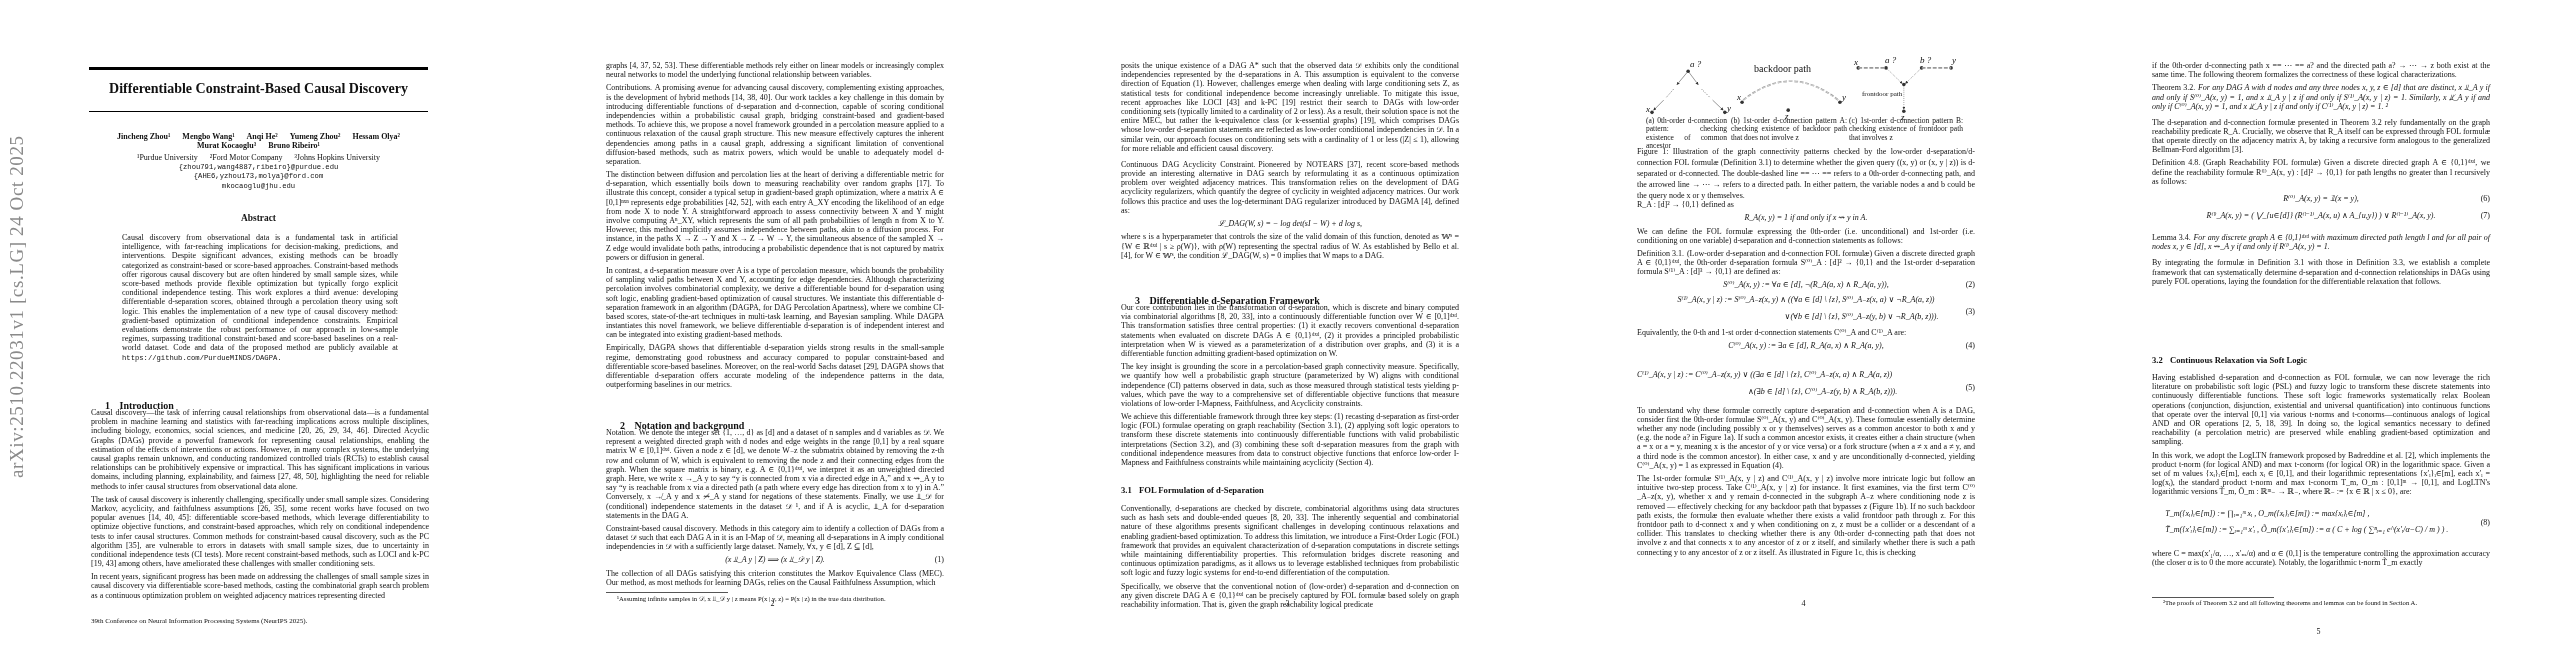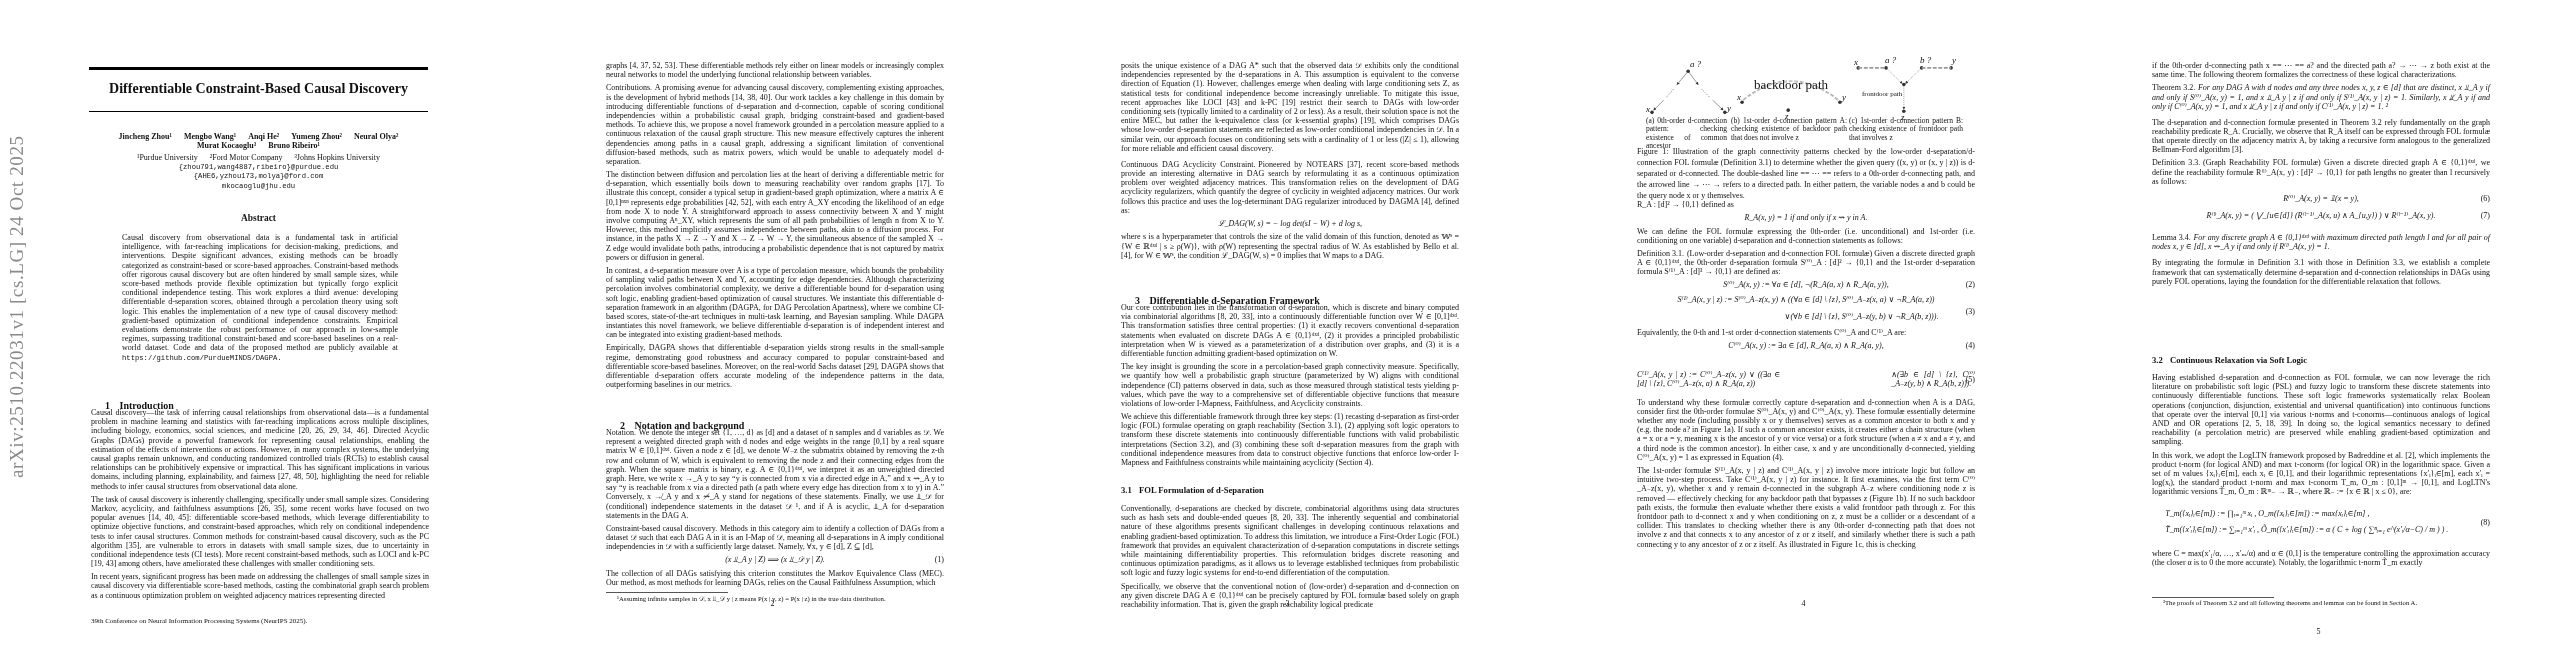--- a/index.html
+++ b/index.html
@@ -44,21 +44,21 @@
   <div class="arxiv">arXiv:2510.22031v1  [cs.LG]  24 Oct 2025</div>
   <div class="title-rule-thick"></div>
   <div class="title">Differentiable Constraint-Based Causal Discovery</div>
   <div class="title-rule-thin"></div>
   <div class="authors">
     <div>
       <span>Jincheng Zhou¹</span>
       <span>Mengbo Wang¹</span>
       <span>Anqi He²</span>
       <span>Yumeng Zhou²</span>
-      <span>Neural Olya²</span>
+      <span>Hessam Olya²</span>
     </div>
     <div>
       <span>Murat Kocaoglu³</span>
       <span>Bruno Ribeiro¹</span>
     </div>
   </div>
   <div class="affil">
     <span>¹Purdue University</span>
     <span>²Ford Motor Company</span>
     <span>³Johns Hopkins University</span>
@@ -176,21 +176,21 @@
         <line x1="512" y1="12" x2="565" y2="12" stroke="#999" stroke-width="3" stroke-dasharray="7,3"></line>
         <line x1="448" y1="12" x2="477" y2="40" stroke="#333" stroke-width="0.9" stroke-dasharray="1.5,2" marker-end="url(#ah)"></line>
         <line x1="512" y1="12" x2="483" y2="40" stroke="#333" stroke-width="0.9" stroke-dasharray="1.5,2" marker-end="url(#ah)"></line>
         <line x1="480" y1="42" x2="480" y2="86" stroke="#333" stroke-width="0.9" stroke-dasharray="1.5,2" marker-end="url(#ah)"></line>
       </g>
     </svg>
     
     <span style="position:absolute;left:53px;top:-2.2px;font-style:italic;font-size:9px">a ?</span>
     <span style="position:absolute;left:9px;top:43px;font-style:italic;font-size:9px">x</span>
     <span style="position:absolute;left:90px;top:42px;font-style:italic;font-size:9px">y</span>
-    <span style="position:absolute;left:117px;top:16px;font-size:13px">backdoor path</span>
+    <span style="position:absolute;left:117px;top:2px;font-size:10px">backdoor path</span>
     <span style="position:absolute;left:100px;top:31px;font-style:italic;font-size:9px">x</span>
     <span style="position:absolute;left:205px;top:31px;font-style:italic;font-size:9px">y</span>
     <span style="position:absolute;left:148px;top:50px;font-style:italic;font-size:9px">z</span>
     <span style="position:absolute;left:217px;top:-4.4px;font-style:italic;font-size:9px">x</span>
     <span style="position:absolute;left:248px;top:-5.6px;font-style:italic;font-size:9px">a ?</span>
     <span style="position:absolute;left:283px;top:-5.6px;font-style:italic;font-size:9px">b ?</span>
     <span style="position:absolute;left:315px;top:-5.6px;font-style:italic;font-size:9px">y</span>
     <span style="position:absolute;left:225px;top:29px;font-size:7px">frontdoor path</span>
     <span style="position:absolute;left:264px;top:51px;font-style:italic;font-size:9px">z</span>
   </div>
@@ -212,37 +212,37 @@
     <div class="eq" style="flex-direction:column;align-items:center;margin-top:5.6px">
       <span>S⁽¹⁾_A(x, y | z) := S⁽⁰⁾_A₋z(x, y) ∧ ((∀a ∈ [d] \ {z}, S⁽⁰⁾_A₋z(x, a) ∨ ¬R_A(a, z))</span>
       <span style="margin-left:111px;margin-top:7.8px">∨(∀b ∈ [d] \ {z}, S⁽⁰⁾_A₋z(y, b) ∨ ¬R_A(b, z))).</span>
       <span class="tag" style="top:12.2px">(3)</span>
     </div>
     <p style="margin-top:6.7px">Equivalently, the 0-th and 1-st order d-connection statements C⁽⁰⁾_A and C⁽¹⁾_A are:</p>
     <div class="eq">
         <span>C⁽⁰⁾_A(x, y) := ∃a ∈ [d], R_A(a, x) ∧ R_A(a, y),</span>
         <span class="tag">(4)</span>
       </div>
-    <div class="eq" style="flex-direction:row;align-items:flex-end;margin-top:12px">
+    <div class="eq" style="flex-direction:column;align-items:flex-start;margin-top:20px">
       <span>C⁽¹⁾_A(x, y | z) := C⁽⁰⁾_A₋z(x, y) ∨ ((∃a ∈ [d] \ {z}, C⁽⁰⁾_A₋z(x, a) ∧ R_A(a, z))</span>
       <span style="margin-left:111px;margin-top:7.8px">∧(∃b ∈ [d] \ {z}, C⁽⁰⁾_A₋z(y, b) ∧ R_A(b, z))).</span>
       <span class="tag" style="top:12.2px">(5)</span>
     </div>
     <p style="margin-top:9px">To understand why these formulæ correctly capture d-separation and d-connection when A is a DAG, consider first the 0th-order formulae S⁽⁰⁾_A(x, y) and C⁽⁰⁾_A(x, y). These formulæ essentially determine whether any node (including possibly x or y themselves) serves as a common ancestor to both x and y (e.g. the node a? in Figure 1a). If such a common ancestor exists, it creates either a chain structure (when a = x or a = y, meaning x is the ancestor of y or vice versa) or a fork structure (when a ≠ x and a ≠ y, and a third node is the common ancestor). In either case, x and y are unconditionally d-connected, yielding C⁽⁰⁾_A(x, y) = 1 as expressed in Equation (4).</p>
     <p>The 1st-order formulæ S⁽¹⁾_A(x, y | z) and C⁽¹⁾_A(x, y | z) involve more intricate logic but follow an intuitive two-step process. Take C⁽¹⁾_A(x, y | z) for instance. It first examines, via the first term C⁽⁰⁾_A₋z(x, y), whether x and y remain d-connected in the subgraph A₋z where conditioning node z is removed — effectively checking for any backdoor path that bypasses z (Figure 1b). If no such backdoor path exists, the formulæ then evaluate whether there exists a valid frontdoor path through z. For this frontdoor path to d-connect x and y when conditioning on z, z must be a collider or a descendant of a collider. This translates to checking whether there is any 0th-order d-connecting path that does not involve z and that connects x to any ancestor of z or z itself, and similarly whether there is such a path connecting y to any ancestor of z or z itself. As illustrated in Figure 1c, this is checking</p>
   </div>
   <div class="pnum">4</div>
 </div>
 
 <div class="page" style="left:2061px">
   <div class="col" style="top:61px">
     <p>if the 0th-order d-connecting path x == ⋯ == a? and the directed path a? → ⋯ → z both exist at the same time. The following theorem formalizes the correctness of these logical characterizations.</p>
     <p><span class="run-in">Theorem 3.2.</span><i>For any DAG A with d nodes and any three nodes x, y, z ∈ [d] that are distinct, x ⫫_A y if and only if S⁽⁰⁾_A(x, y) = 1, and x ⫫_A y | z if and only if S⁽¹⁾_A(x, y | z) = 1. Similarly, x ⫫̸_A y if and only if C⁽⁰⁾_A(x, y) = 1, and x ⫫̸_A y | z if and only if C⁽¹⁾_A(x, y | z) = 1. ²</i></p>
     <p style="margin-top:6.7px">The d-separation and d-connection formulæ presented in Theorem 3.2 rely fundamentally on the graph reachability predicate R_A. Crucially, we observe that R_A itself can be expressed through FOL formulæ that operate directly on the adjacency matrix A, by taking a recursive form analogous to the generalized Bellman-Ford algorithm [3].</p>
-    <p><span class="run-in">Definition 3.3.</span><span>(Graph Reachability FOL formulæ) Given a discrete directed graph A ∈ {0,1}ᵈˣᵈ, we define the reachability formulæ R⁽ˡ⁾_A(x, y) : [d]² → {0,1} for path lengths no greater than l recursively as follows:</span></p>
+    <p><span class="run-in">Definition 4.8.</span><span>(Graph Reachability FOL formulæ) Given a discrete directed graph A ∈ {0,1}ᵈˣᵈ, we define the reachability formulæ R⁽ˡ⁾_A(x, y) : [d]² → {0,1} for path lengths no greater than l recursively as follows:</span></p>
     <div class="eq" style="margin-top:7.8px">
         <span>R⁽⁰⁾_A(x, y) = 𝟙(x = y),</span>
         <span class="tag">(6)</span>
       </div>
     <div class="eq" style="margin:7.8px 0 13.3px 0">
         <span>R⁽ˡ⁾_A(x, y) = ( ⋁_{u∈[d]} (R⁽ˡ⁻¹⁾_A(x, u) ∧ A_{u,y}) ) ∨ R⁽ˡ⁻¹⁾_A(x, y).</span>
         <span class="tag">(7)</span>
       </div>
     <p><span class="run-in">Lemma 3.4.</span><i>For any discrete graph A ∈ {0,1}ᵈˣᵈ with maximum directed path length l and for all pair of nodes x, y ∈ [d], x ⇝_A y if and only if R⁽ˡ⁾_A(x, y) = 1.</i></p>
     <p style="margin-top:6.7px">By integrating the formulæ in Definition 3.1 with those in Definition 3.3, we establish a complete framework that can systematically determine d-separation and d-connection relationships in DAGs using purely FOL operations, laying the foundation for the differentiable relaxation that follows.</p>

